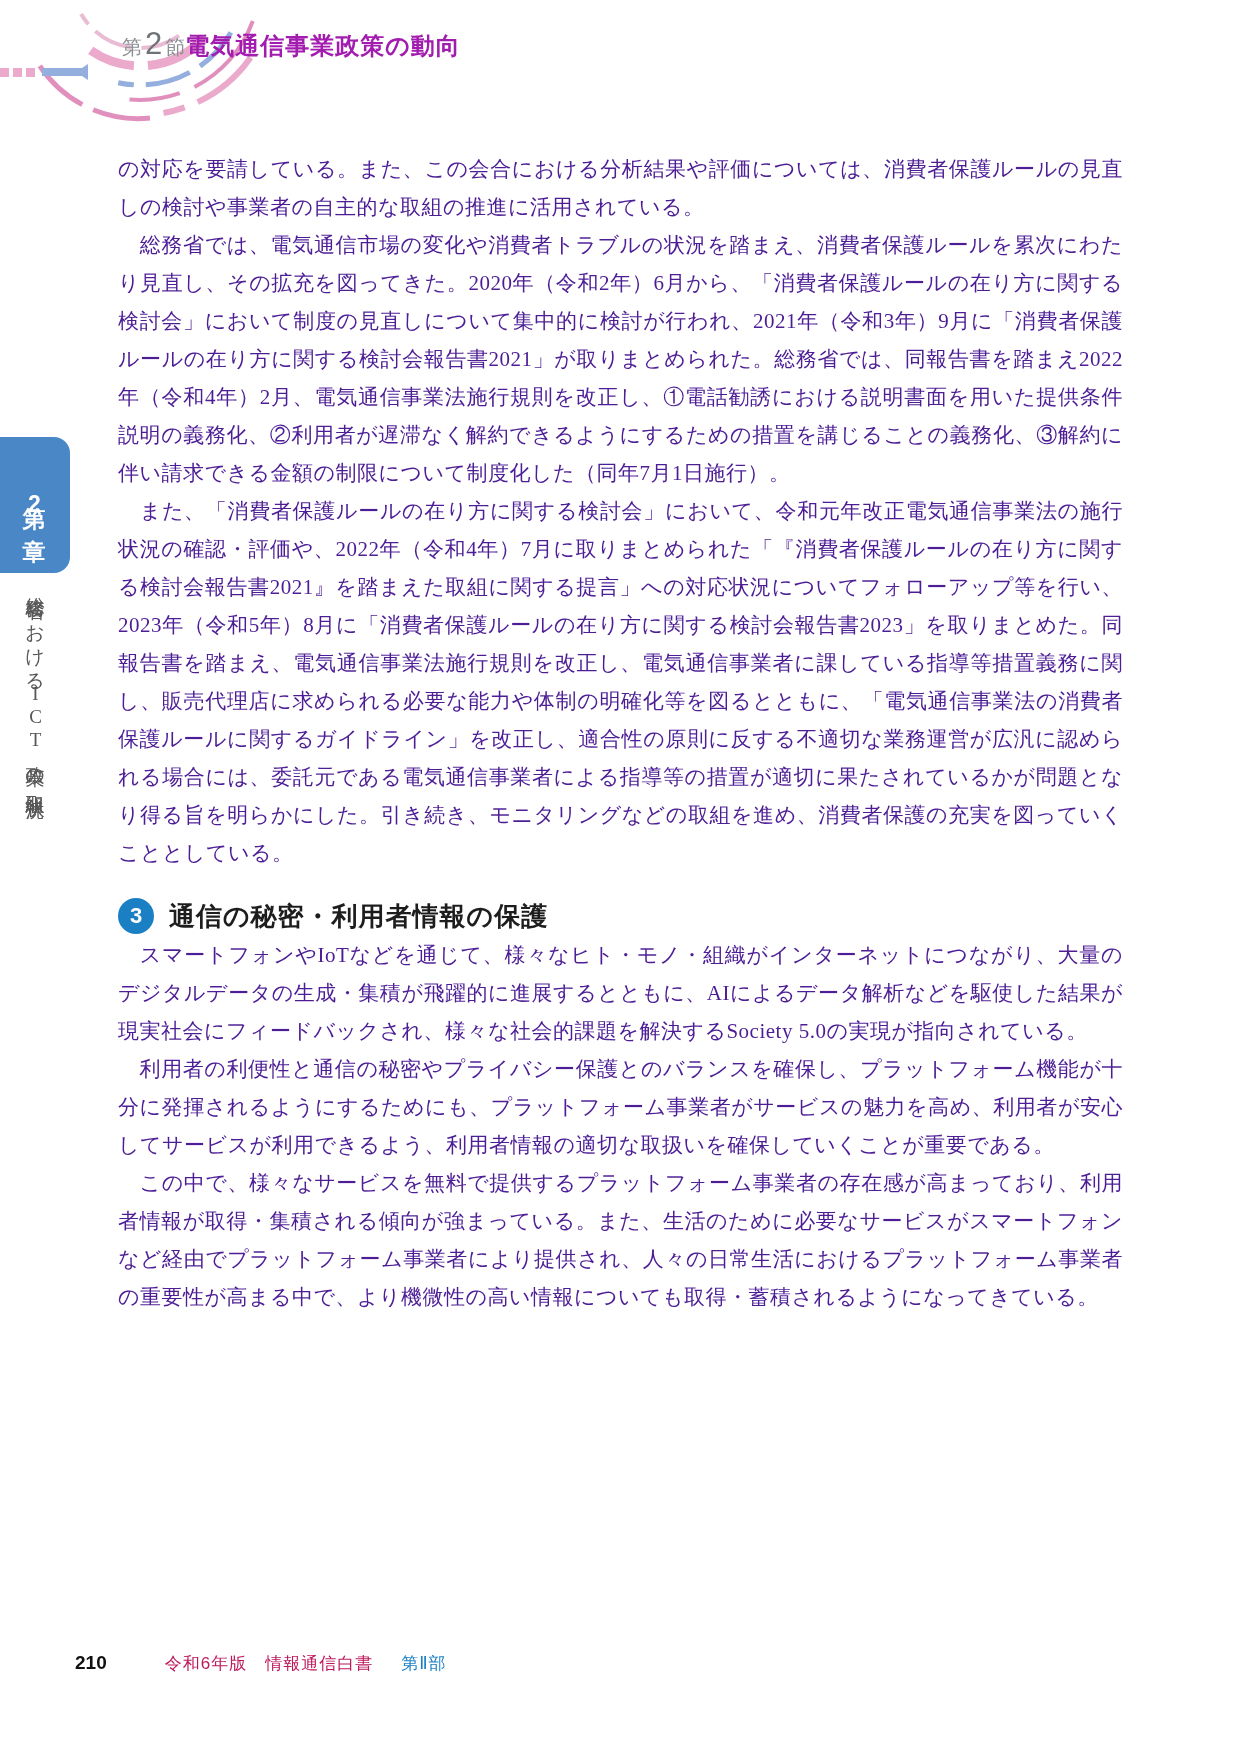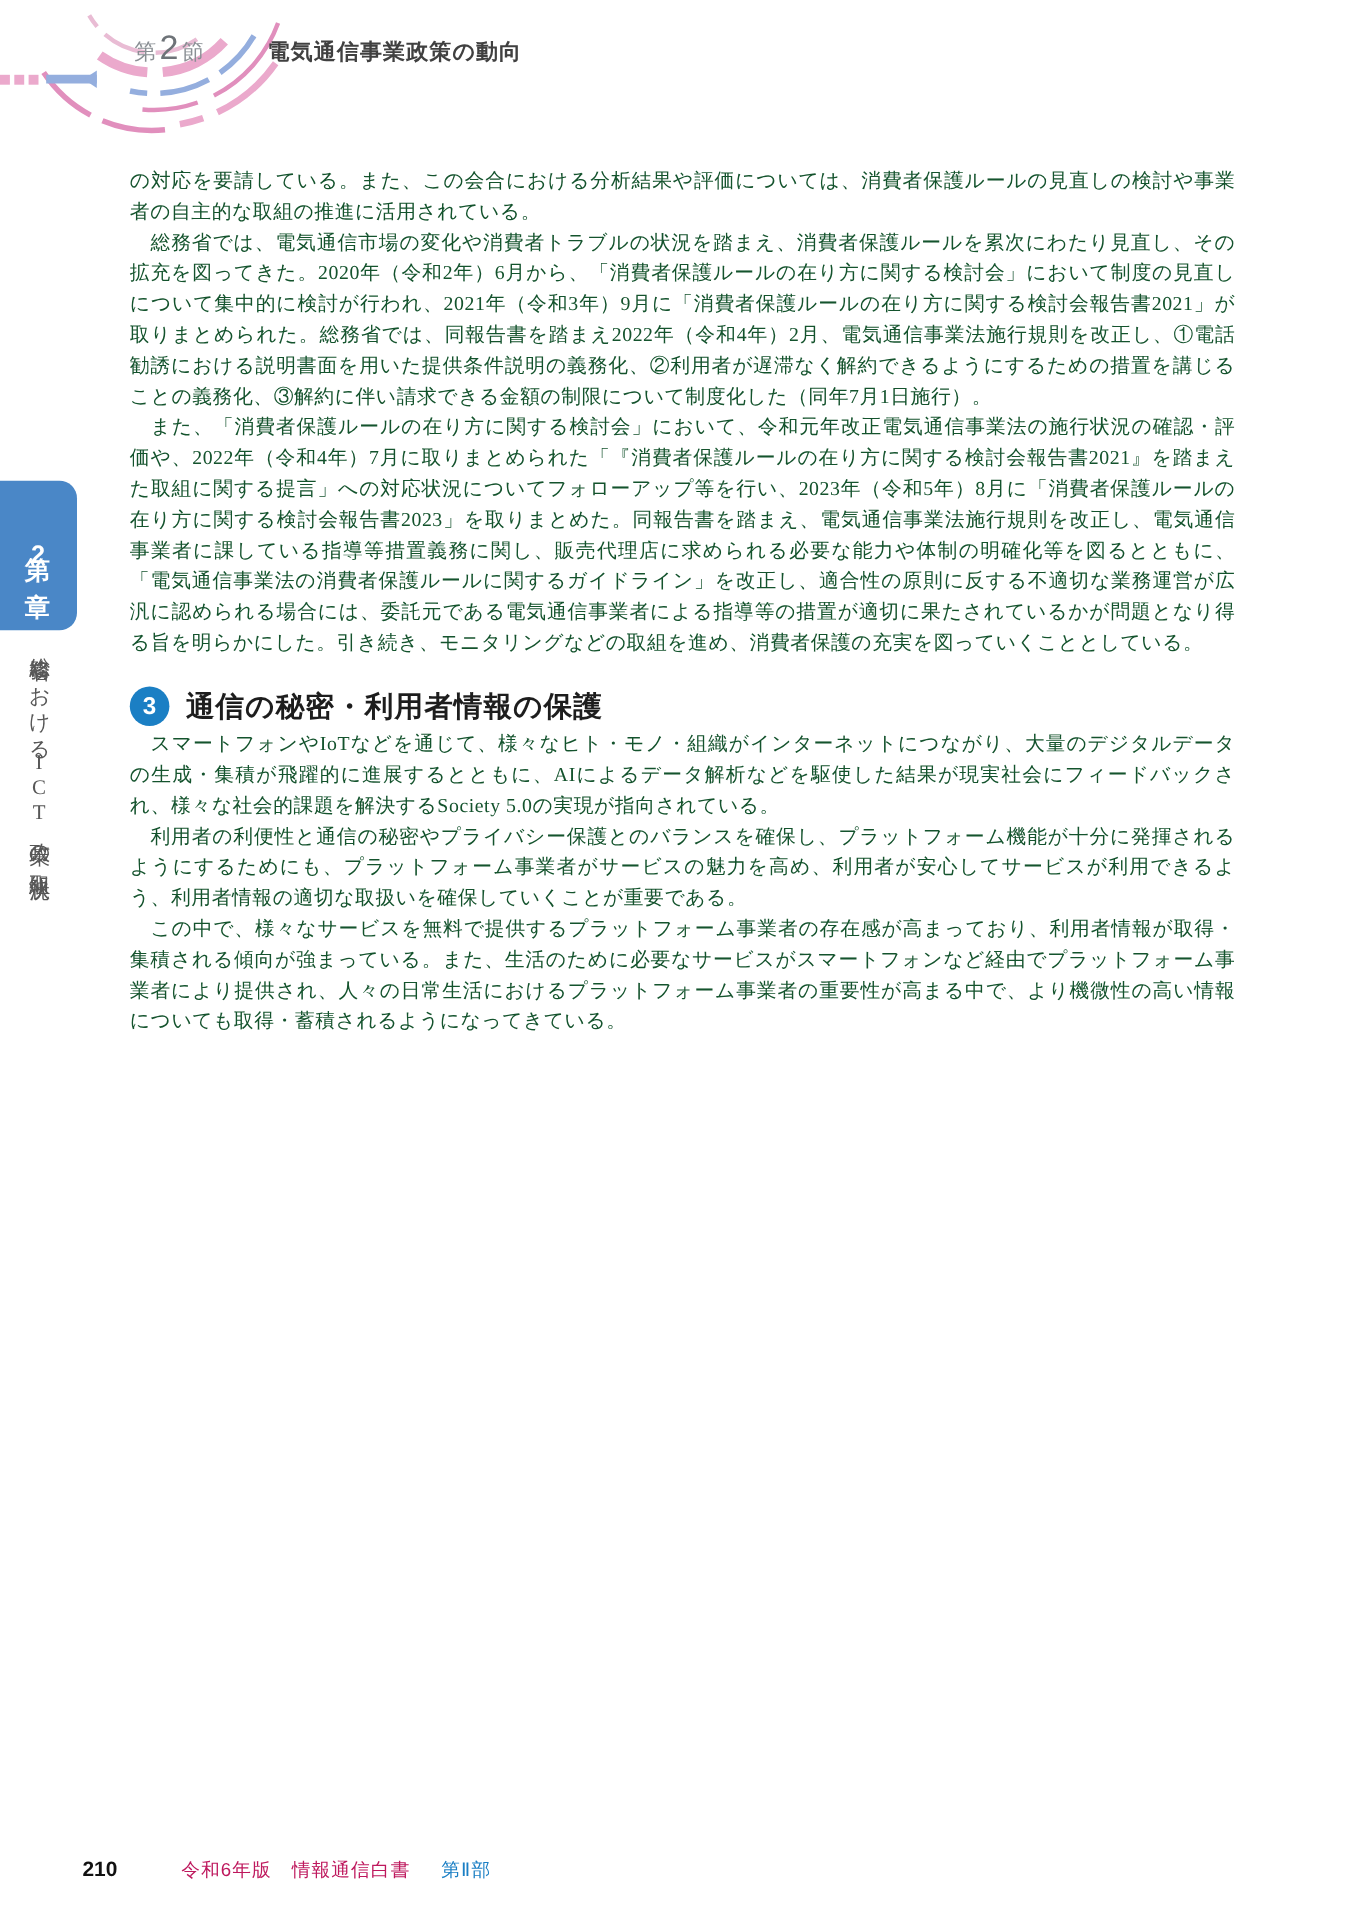--- a/index.html
+++ b/index.html
@@ -11,41 +11,41 @@
     color:#1f1f1f;
     overflow:hidden;
   }
   
   .corner-deco{position:absolute;top:0;left:0;width:300px;height:125px;}
   
   .header{position:absolute;top:28px;left:122px;display:flex;align-items:baseline;
           font-family:"Liberation Sans","DejaVu Sans",sans-serif;}
   .section-label{color:#8a8f94;font-size:20px;display:flex;align-items:baseline;}
   .section-label .num{font-size:31px;color:#6e7378;margin:0 3px;line-height:1;}
-  .section-title{margin-left:58px;font-size:20px;font-weight:bold;color:#404040;letter-spacing:1px;}
+  .section-title{font-size:24px;font-weight:bold;color:#a21caf;letter-spacing:1px;}
   
   .chapter-tab{
     position:absolute;left:0;top:437px;width:70px;height:136px;
     background:#4a87c7;border-radius:0 16px 16px 0;
     display:flex;align-items:center;justify-content:center;
     writing-mode:vertical-rl;text-orientation:upright;
     color:#ffffff;font-family:"Liberation Sans","DejaVu Sans",sans-serif;
     font-size:23px;font-weight:bold;letter-spacing:3px;
   }
   .chapter-vtitle{
     position:absolute;left:22px;top:582px;height:530px;
     writing-mode:vertical-rl;text-orientation:upright;
     color:#575757;font-size:19px;letter-spacing:2px;
     font-family:"Liberation Serif","DejaVu Serif",serif;
   }
   
   .content{position:absolute;left:118px;top:150px;width:1005px;}
   .body-p{
-    margin:0;font-size:18px;line-height:28px;letter-spacing:0.5px;
-    text-align:justify;color:#14532d;
+    margin:0;font-size:21px;line-height:38px;letter-spacing:0.5px;
+    text-align:justify;color:#4c1d95;
   }
   .sub-heading{
     margin:40px 0 10px 0;
     font-family:"Liberation Sans","DejaVu Sans",sans-serif;
     font-size:21px;font-weight:bold;color:#1b7fc4;letter-spacing:1px;
   }
   .sub-heading.tight{margin:6px 0 8px 0;}
   .section3-heading{
     margin:26px 0 2px 0;display:flex;align-items:center;gap:15px;
     font-family:"Liberation Sans","DejaVu Sans",sans-serif;
@@ -57,21 +57,21 @@
   }
   .section3-title{font-size:26px;font-weight:bold;color:#1d1d1d;letter-spacing:1px;}
   
   .footer{
     position:absolute;left:75px;top:1652px;display:flex;align-items:baseline;
     font-family:"Liberation Sans","DejaVu Sans",sans-serif;
     justify-content:center;
   }
   .page-num{font-size:19px;font-weight:bold;color:#111111;}
   .edition{margin-left:58px;font-size:17px;color:#be185d;letter-spacing:1px;}
-  .part{margin-left:28px;font-size:17px;color:#1b7fc4;letter-spacing:1px;margin-top:36px;}
+  .part{margin-left:28px;font-size:17px;color:#1b7fc4;letter-spacing:1px;}
 </style>
 </head>
 <body>
 
 <svg class="corner-deco" viewBox="0 0 300 125" fill="none" xmlns="http://www.w3.org/2000/svg">
   <path d="M250.6 57.5 A135 135 0 0 1 163.5 113" stroke="#eba9cc" stroke-width="6" stroke-dasharray="70 14"></path>
   <path d="M252.8 21 A120 120 0 0 1 129.5 99.5" stroke="#e18fbd" stroke-width="4" stroke-dasharray="90 16"></path>
   <path d="M230.9 32.5 A105 105 0 0 1 118.2 82.7" stroke="#94aede" stroke-width="5" stroke-dasharray="46 12"></path>
   <path d="M203.9 37.5 A86 86 0 0 1 90.7 50.4" stroke="#eba9cc" stroke-width="9" stroke-dasharray="64 14"></path>
   <path d="M179 35.7 A68 68 0 0 1 81.1 14" stroke="#e9bcd4" stroke-width="4" stroke-dasharray="40 10"></path>

